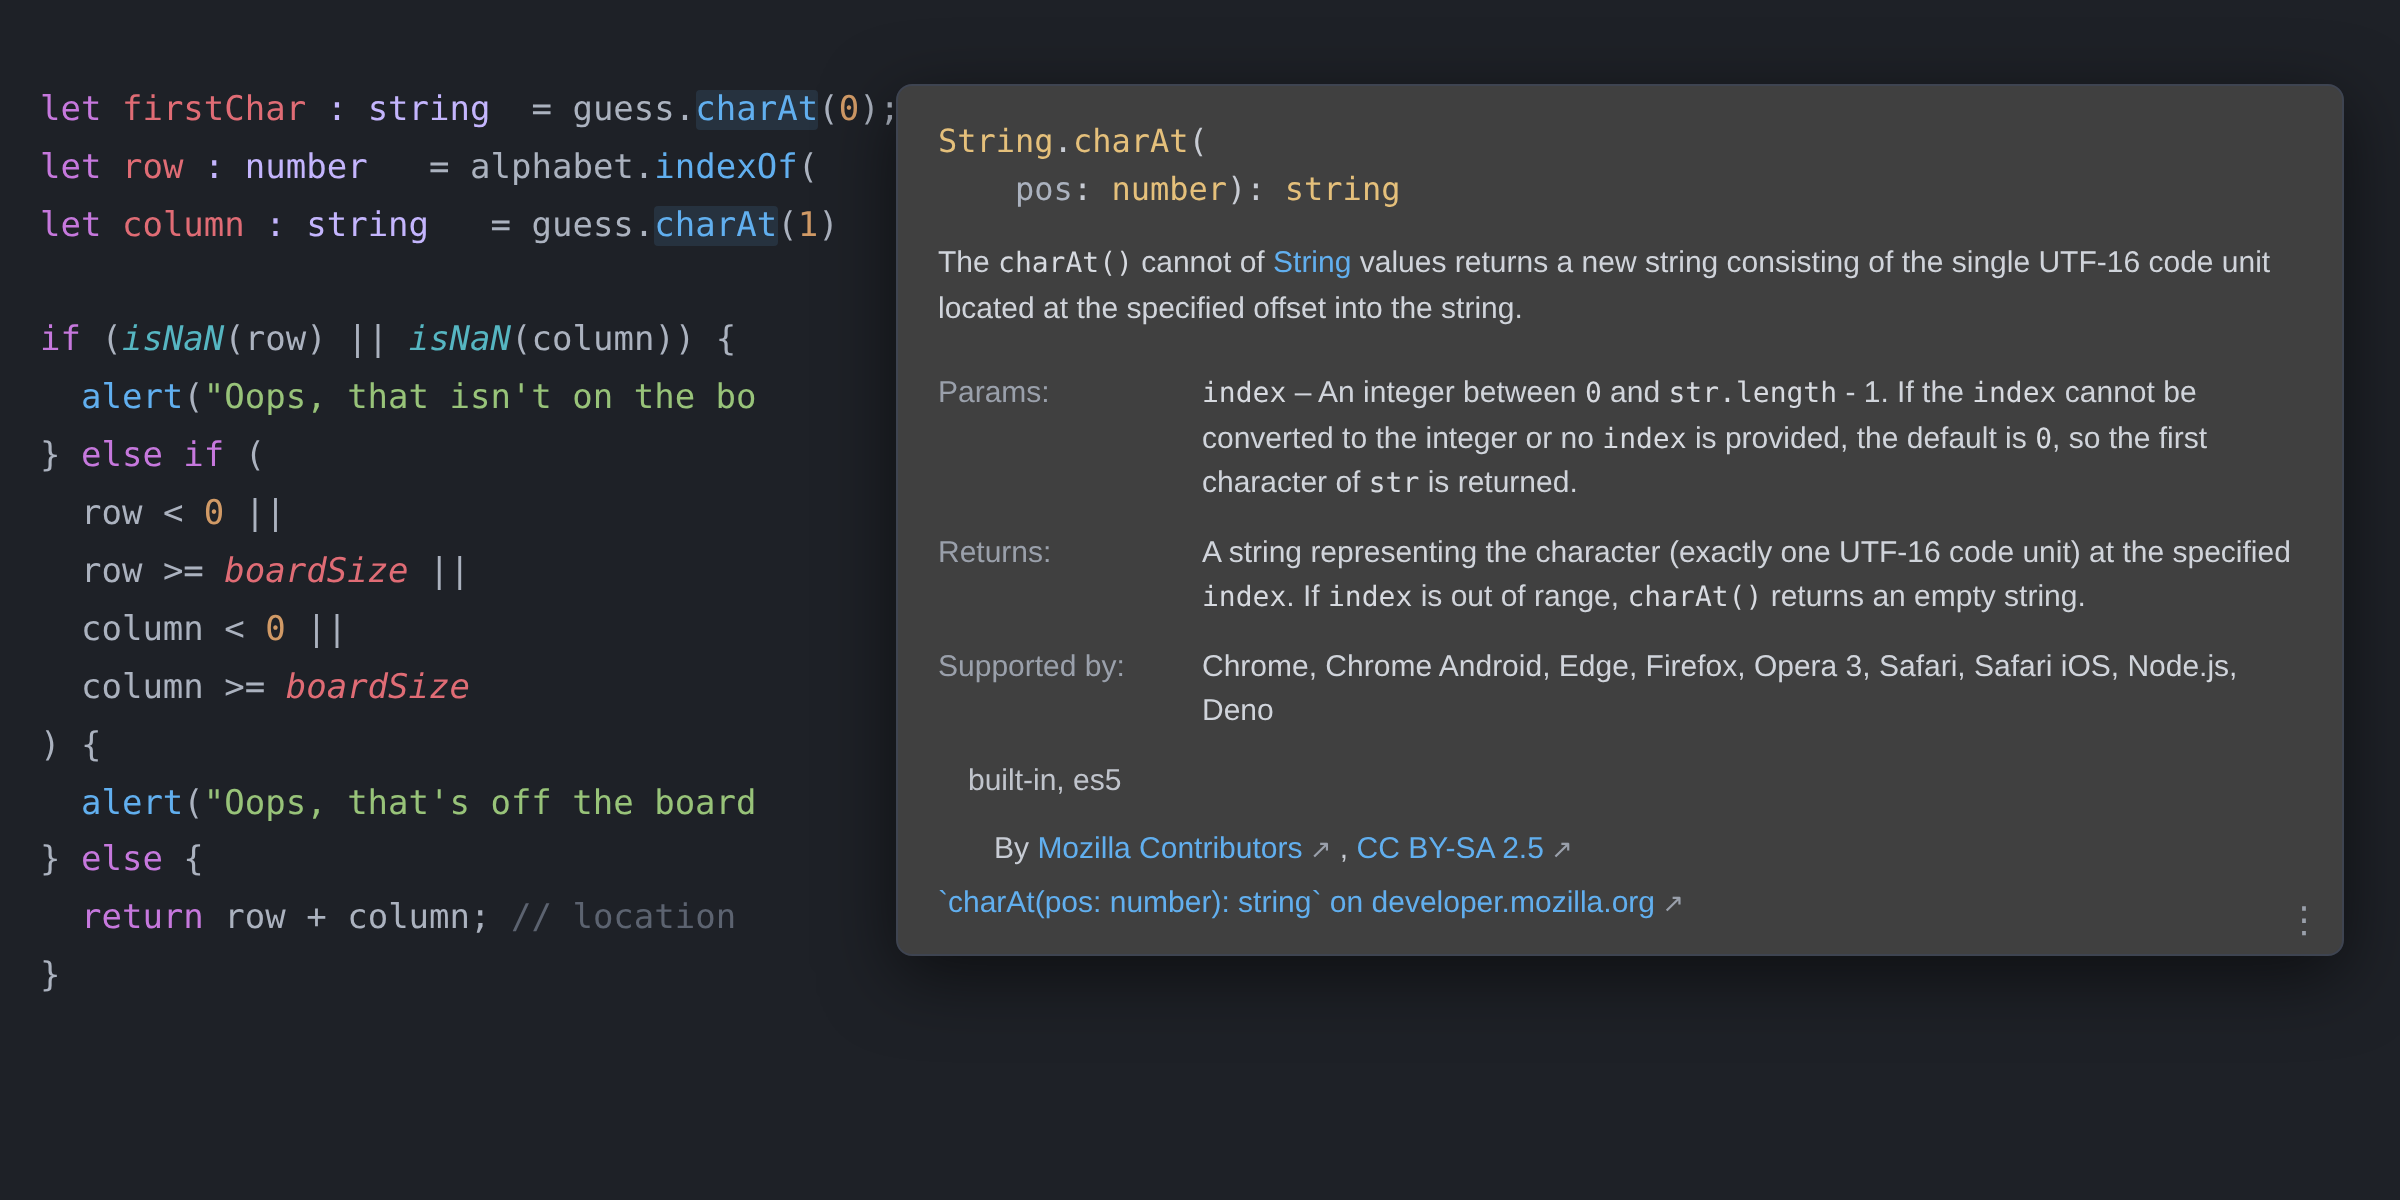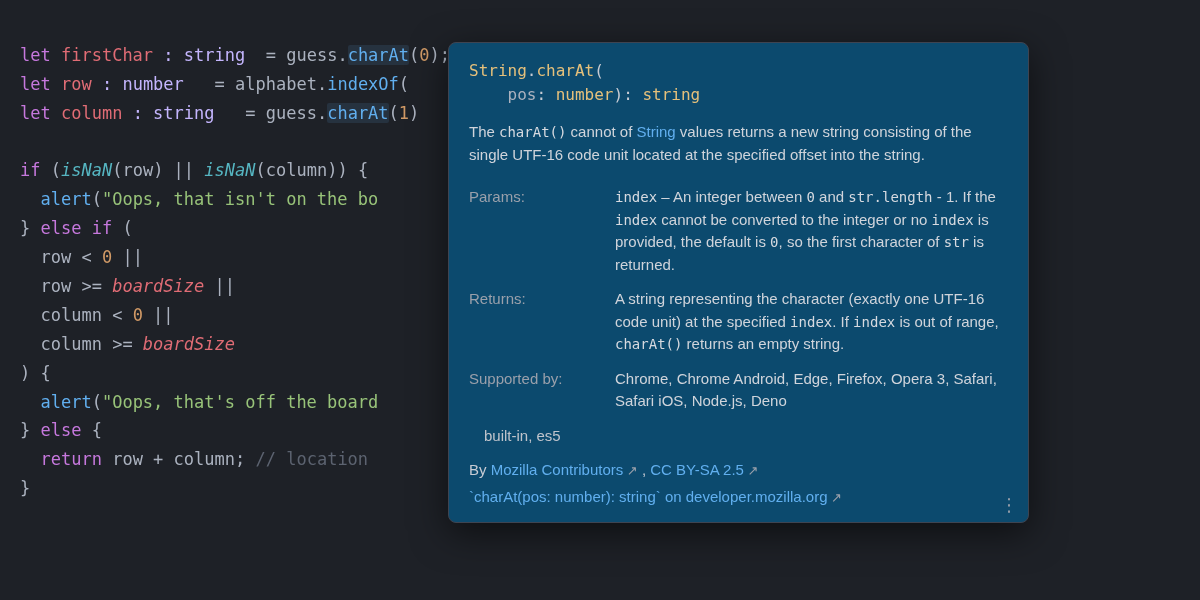--- a/index.html
+++ b/index.html
@@ -28,22 +28,22 @@
   .cmt { color: #5c6370; }
   .op { color: #abb2bf; }
   .id { color: #abb2bf; }
   .const-i { color: #e06c75; font-style: italic; margin-top: 35px; }
   .hover-hl { background: rgba(97,175,239,0.12); border-radius: 2px; }
 
   .tooltip {
     position: absolute;
     top: 42px;
     left: 448px;
-    width: 581px;
-    background: #0c4a6e;
+    width: 724px;
+    background: #404040;
     border: 1px solid #3e4451;
     border-radius: 8px;
     box-shadow: 0 10px 36px rgba(0,0,0,0.55);
     font-family: -apple-system, BlinkMacSystemFont, 'Segoe UI', sans-serif;
     font-size: 15px;
     line-height: 1.5;
     color: #c8ccd4;
   }
   .tooltip .sig {
     padding: 16px 20px 10px 20px;
@@ -59,37 +59,38 @@
   }
   .tooltip code.inline {
     font-family: 'Menlo','Monaco','Consolas',monospace;
     font-size: 14px;
     color: #d7dae0;
   }
   .tooltip a.link { color: #61afef; text-decoration: none; }
   .tooltip .row {
     display: flex;
     padding: 6px 20px;
-    gap: 28px;
+    gap: 14px;
   }
   .tooltip .row .label {
     flex: 0 0 118px;
     color: #9aa0ab;
   }
   .tooltip .row .val {
     flex: 1;
     color: #d0d4db;
   }
   .tooltip .tags {
     padding: 6px 20px;
     color: #c0c4cc;
     margin-left: 15px;
   }
   .tooltip .foot {
     padding: 6px 20px 2px 20px;
+    margin-left: 28px;
   }
   .tooltip .mdn {
     padding: 2px 20px 14px 20px;
   }
   .ext-arrow { color: #9aa0ab; font-size: 13px; }
   .more {
     position: absolute;
     right: 10px;
     bottom: 8px;
     color: #9aa0ab;

